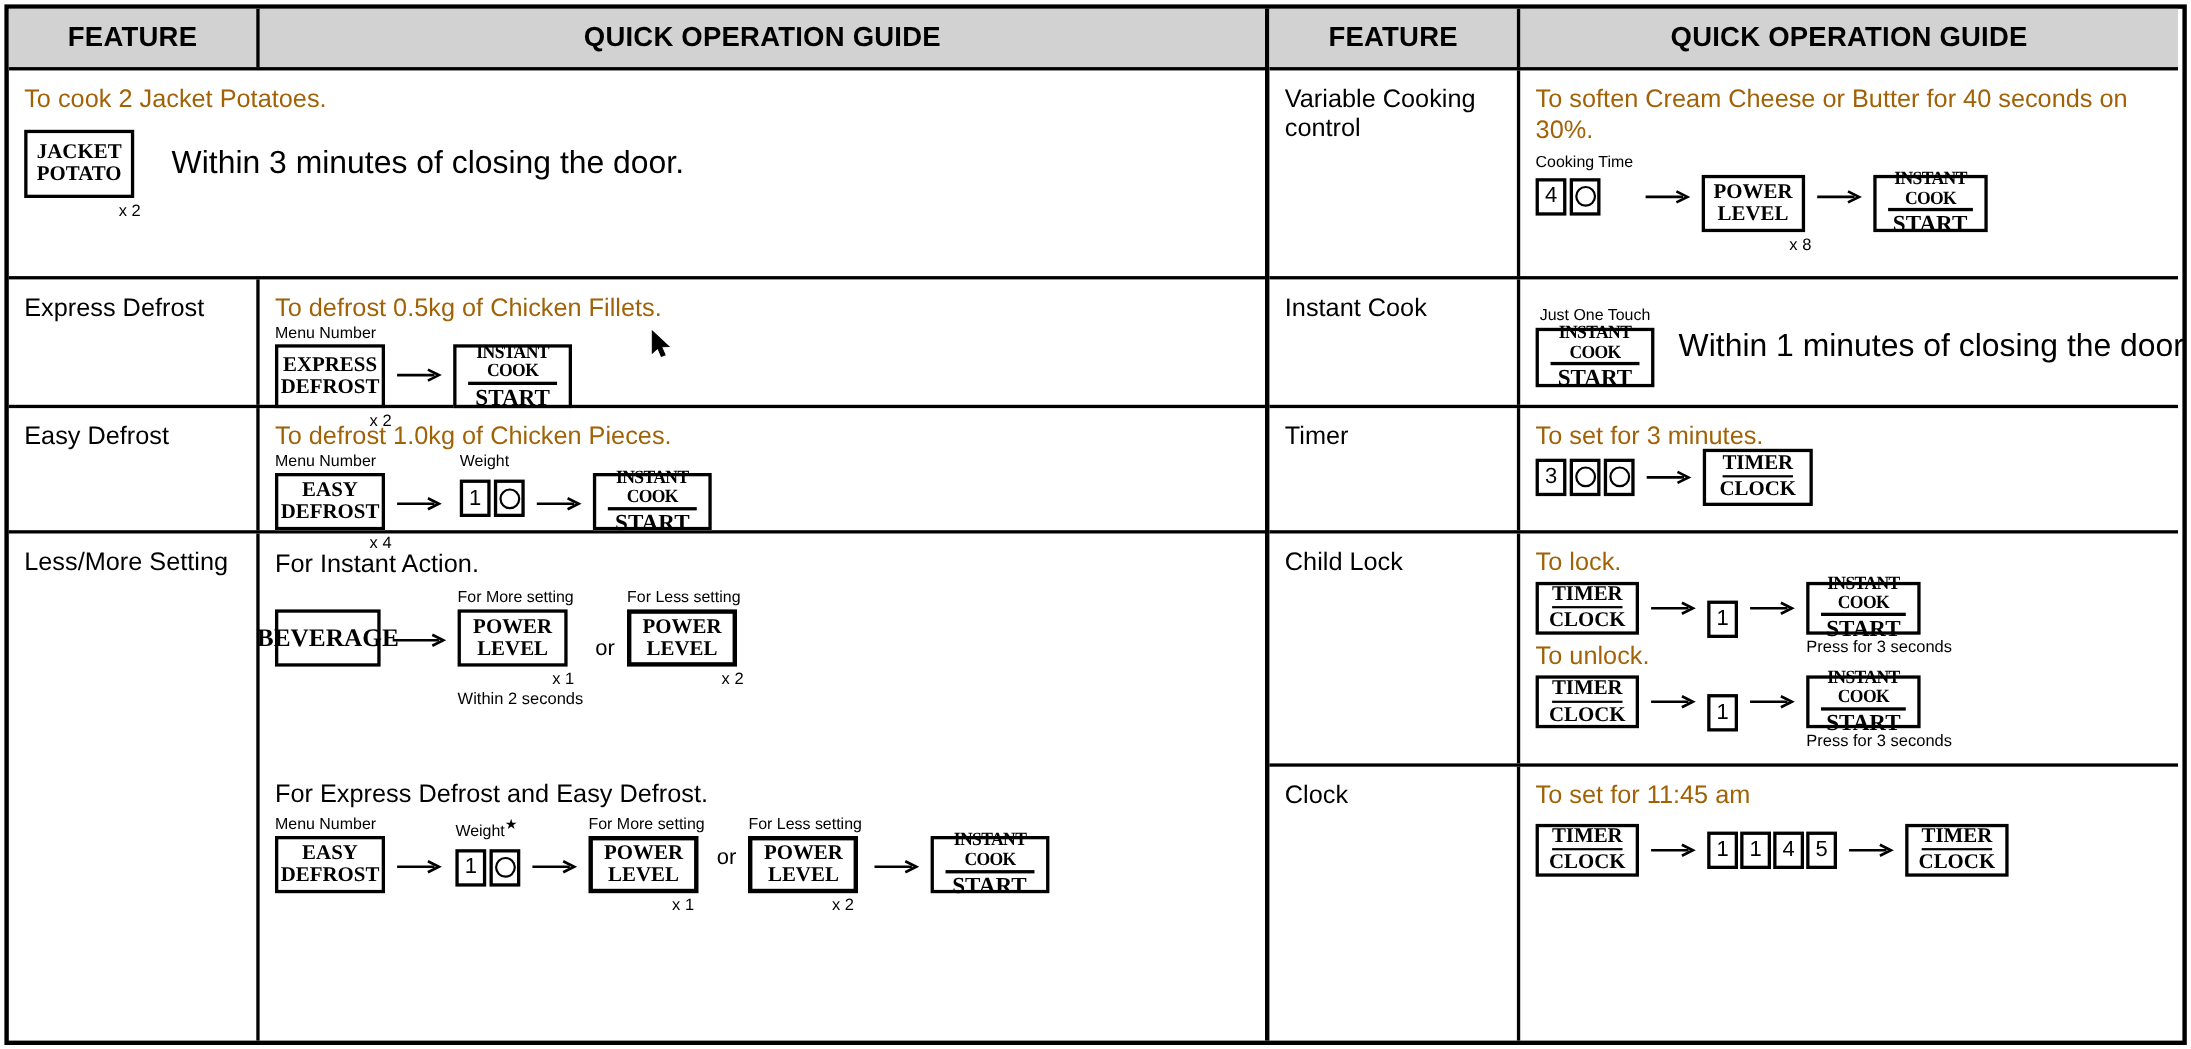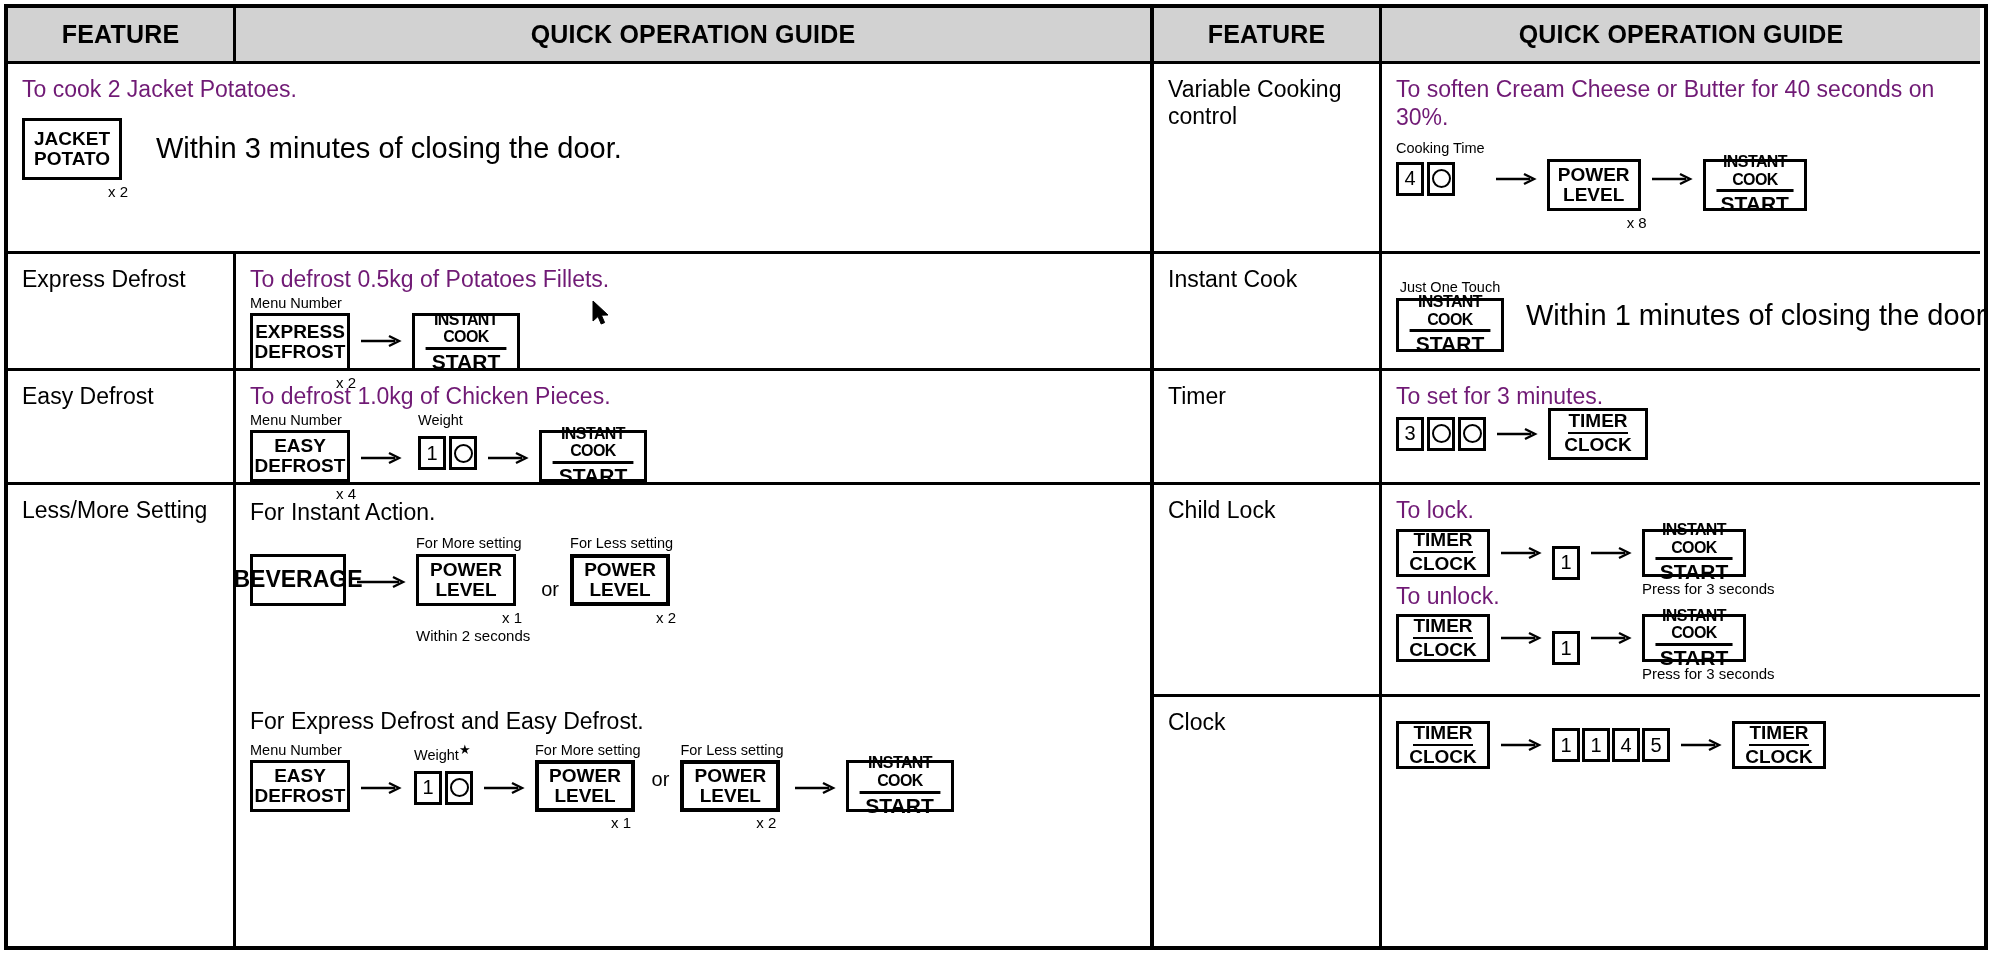--- a/index.html
+++ b/index.html
@@ -74,21 +74,21 @@
   .r-lessmore  { flex: 1 1 auto; }
   
   .rr-variable { flex: 0 0 190px; }
   .rr-instcook { flex: 0 0 117px; }
   .rr-timer    { flex: 0 0 114px; }
   .rr-child    { flex: 0 0 212px; }
   .rr-clock    { flex: 1 1 auto; }
 
   .lead {
     font-size: 23px;
-    color: #701a75;
+    color: #a16207;
     margin: 0 0 4px 0;
     line-height: 1.2;
   }
   .lead.tight { margin-bottom: 2px; }
 
   
   .flow {
     display: flex;
     align-items: flex-start;
     gap: 0px;
@@ -111,20 +111,21 @@
     background: #fff;
     display: flex;
     flex-direction: column;
     align-items: center;
     justify-content: center;
     text-align: center;
     font-weight: bold;
     color: #000;
     line-height: 1.04;
     padding: 4px 6px;
+    font-family: Liberation Serif, serif;
   }
   .key.thick { border-width: 4px; }
   .key-2line { font-size: 19px; }
   .key-1line { font-size: 23px; }
 
   
   .key-start { padding: 3px 8px 4px 8px; }
   .key-start .l1 {
     font-size: 17px;
     font-weight: bold;
@@ -264,21 +265,21 @@
                 <span class="mult">x 2</span>
               </div>
               <div class="sidetext">Within 3 minutes of closing the door.</div>
             </div>
           </div>
         </div>
 
         <div class="row r-express">
           <div class="cell-feature">Express Defrost</div>
           <div class="cell-guide">
-            <div class="lead tight">To defrost 0.5kg of Potatoes Fillets.</div>
+            <div class="lead tight">To defrost 0.5kg of Chicken Fillets.</div>
             <div class="flow">
               <div class="flow-item">
                 <div class="cap">Menu Number</div>
                 <div class="flow-item">
                   <div class="key key-2line" style="width:100px;height:58px;">
                     <span>EXPRESS</span>
                     <span>DEFROST</span>
                   </div>
                   <span class="mult">x 2</span>
                 </div>
@@ -666,20 +667,21 @@
                 <div class="undernote">Press for 3 seconds</div>
               </div>
             </div>
 
           </div>
         </div>
 
         <div class="row rr-clock">
           <div class="cell-feature">Clock</div>
           <div class="cell-guide">
+            <div class="lead">To set for 11:45 am</div>
             <div class="flow" style="margin-top:12px;">
               <div class="flow-item">
                 <div class="key key-timer" style="width:94px;height:48px;">
                   <span class="l1">TIMER</span>
                   <span class="l2">CLOCK</span>
                 </div>
               </div>
               <div class="flow-item">
                 <div class="arrow" style="height:48px;">
                   <svg width="44" height="14" viewBox="0 0 44 14">

